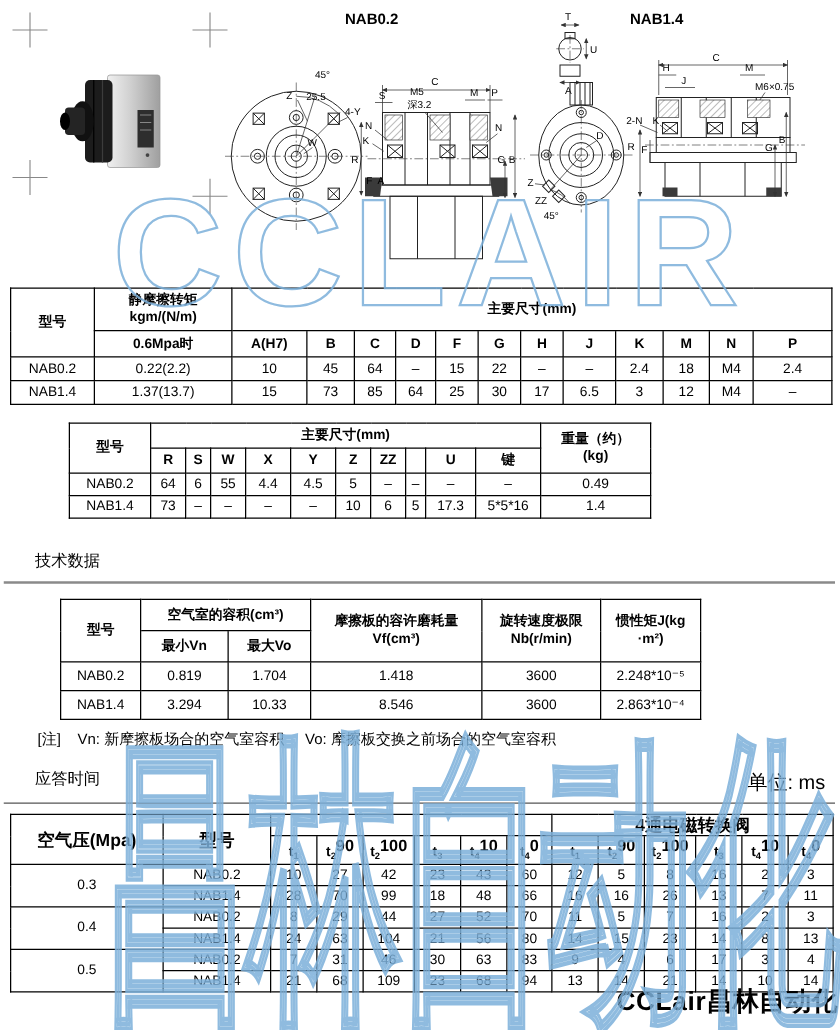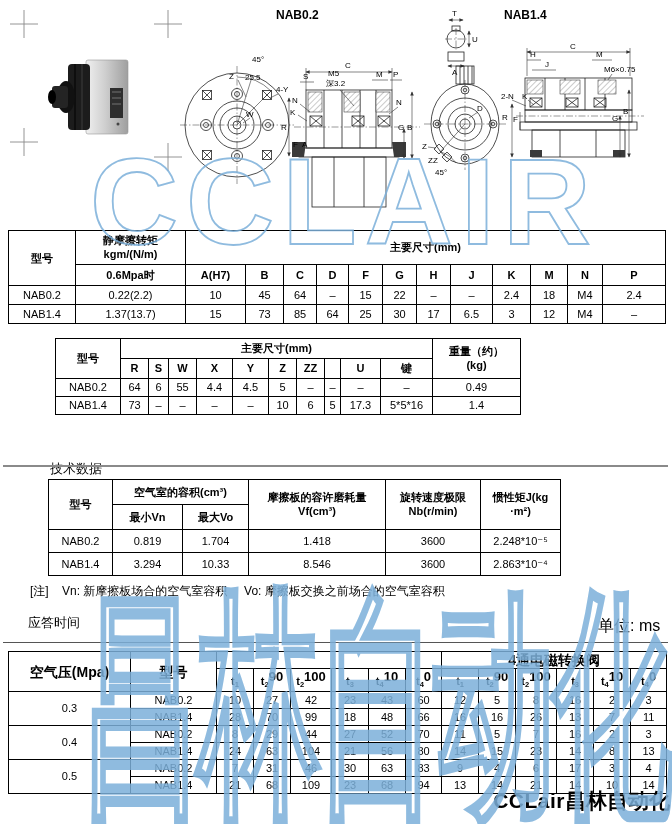--- a/index.html
+++ b/index.html
@@ -448,21 +448,21 @@
           <td>10</td>
           <td>6</td>
           <td>5</td>
           <td>17.3</td>
           <td>5*5*16</td>
           <td>1.4</td>
         </tr>
       </tbody>
   </table>
 
-  <div class="sec-head" style="left:28px;top:460px;margin-left:22px;">技术数据</div>
+  <div class="sec-head" style="left:28px;top:440px;">技术数据</div>
   <div class="rule" style="left:3px;top:465px;width:665px;"></div>
 
   <table class="t3">
     <colgroup>
       <col style="width:64px">
         <col style="width:70px">
         <col style="width:66px">
       <col style="width:137px">
         <col style="width:95px">
         <col style="width:80px">

